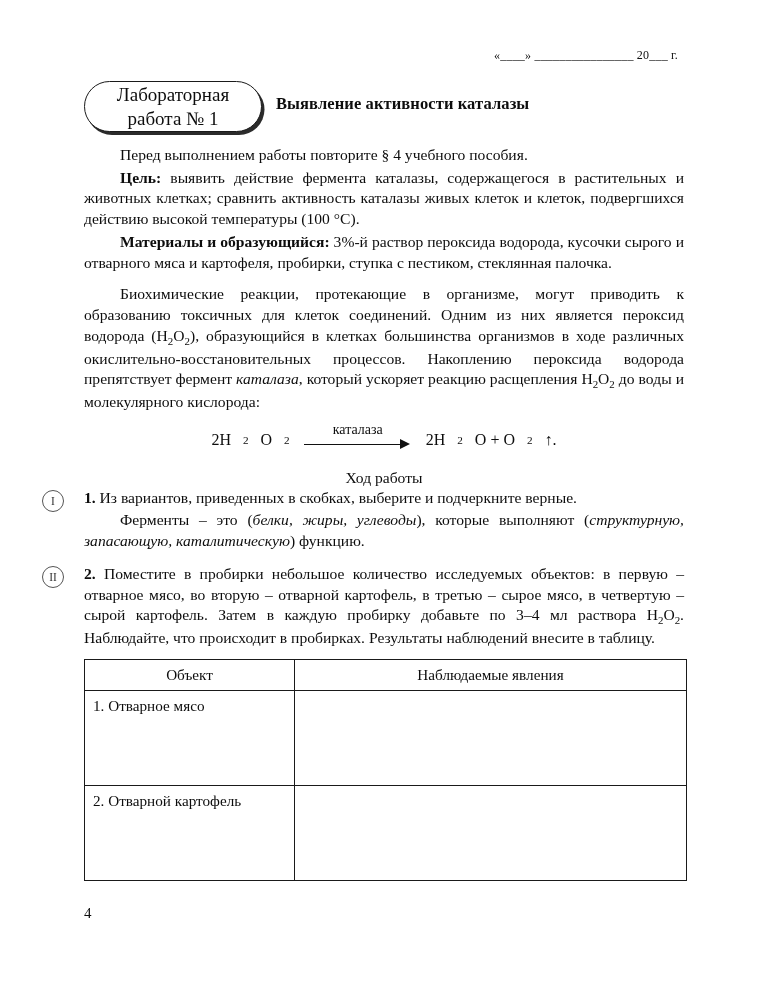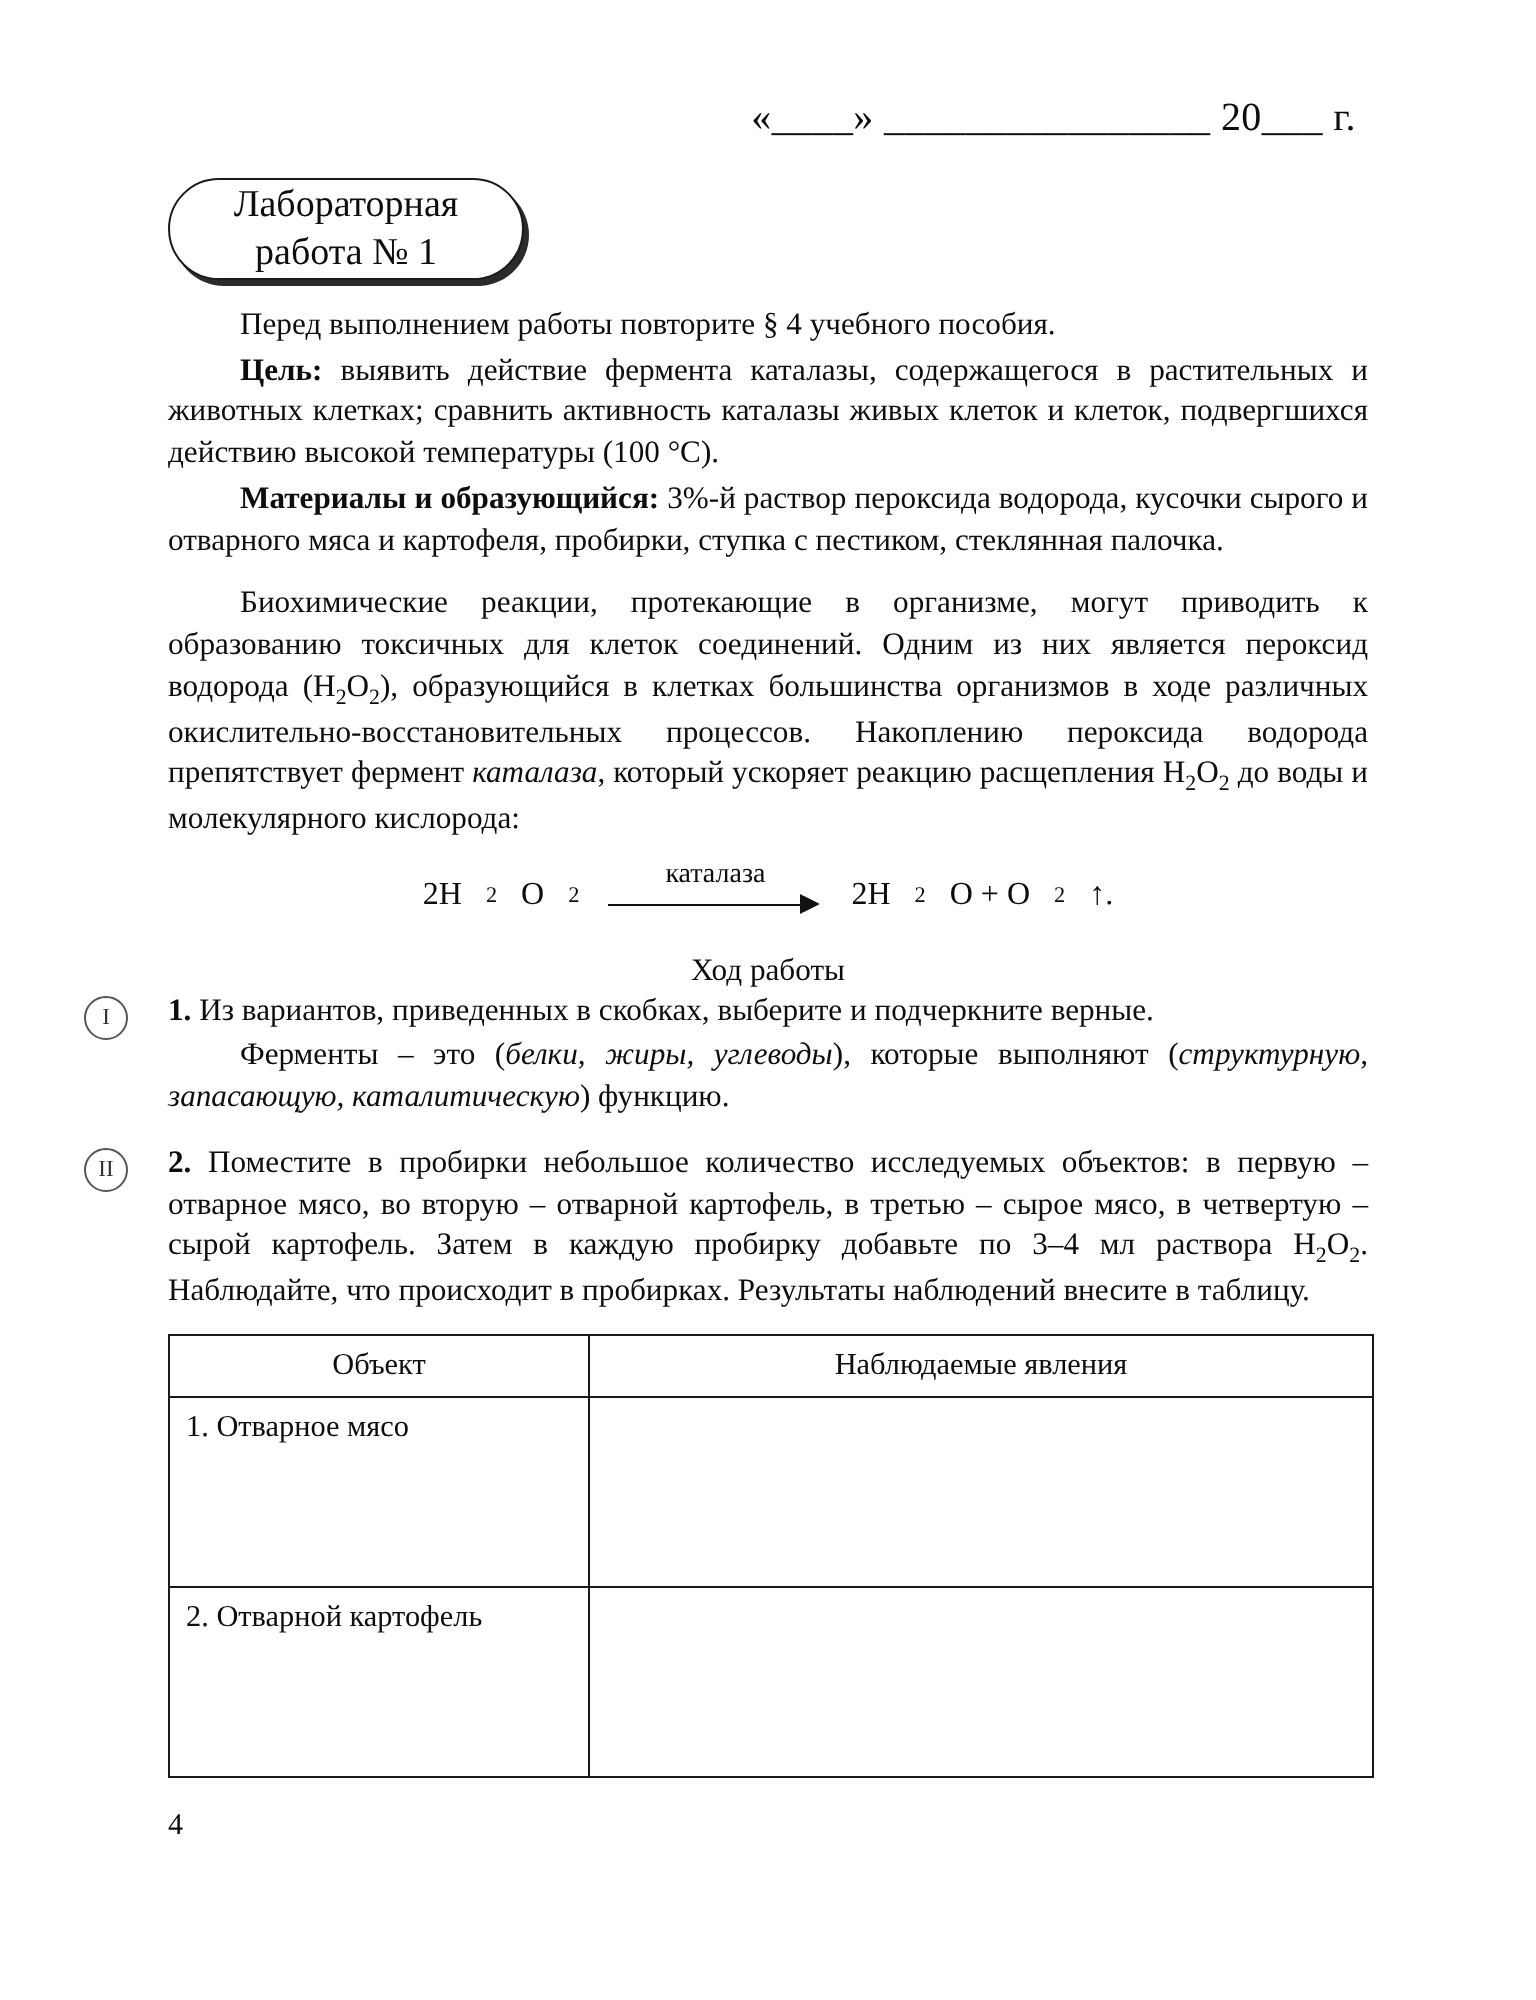--- a/index.html
+++ b/index.html
@@ -24,21 +24,21 @@
   }
   .content {
     position: absolute;
     left: 84px;
     top: 48px;
     width: 600px;
   }
   
   .date-line {
     text-align: right;
-    font-size: 20px;
+    font-size: 12px;
     letter-spacing: 0.2px;
     margin-bottom: 18px;
     padding-right: 6px;
     white-space: pre;
   }
   
   .header-row {
     position: relative;
     height: 56px;
     margin-bottom: 8px;
@@ -202,20 +202,21 @@
 <div class="page">
   <div class="content">
 
     <div class="date-line">«____» ________________ 20___ г.</div>
 
     <div class="header-row">
       <div class="lab-badge">
         <span style="white-space: pre-line;">Лабораторная
 работа № 1</span>
       </div>
+      <div class="lab-title">Выявление активности каталазы</div>
     </div>
 
     <p class="para">Перед выполнением работы повторите § 4 учебного пособия.</p>
 
     <p class="para"><span class="b">Цель:</span><span> выявить действие фермента каталазы, содержащегося в растительных и животных клетках; сравнить активность каталазы живых клеток и клеток, подвергшихся действию высокой температуры (100 °С).</span></p>
 
     <p class="para"><span class="b">Материалы и образующийся:</span><span> 3%-й раствор пероксида водорода, кусочки сырого и отварного мяса и картофеля, пробирки, ступка с пестиком, стеклянная палочка.</span></p>
 
     <p class="para spaced"><span>Биохимические реакции, протекающие в организме, могут приводить к образованию токсичных для клеток соединений. Одним из них является пероксид водорода (H</span><sub>2</sub><span>O</span><sub>2</sub><span>), образующийся в клетках большинства организмов в ходе различных окислительно-восстановительных процессов. Накоплению пероксида водорода препятствует фермент </span><span class="i">каталаза</span><span>, который ускоряет реакцию расщепления H</span><sub>2</sub><span>O</span><sub>2</sub><span> до воды и молекулярного кислорода:</span></p>
 

